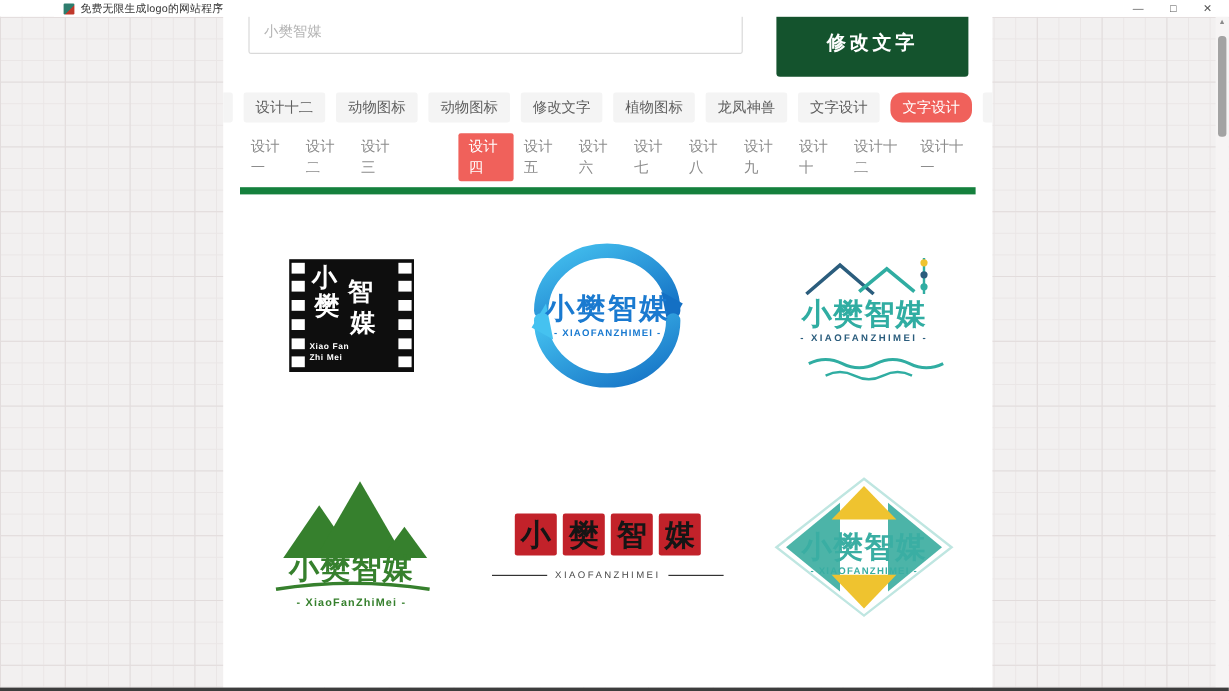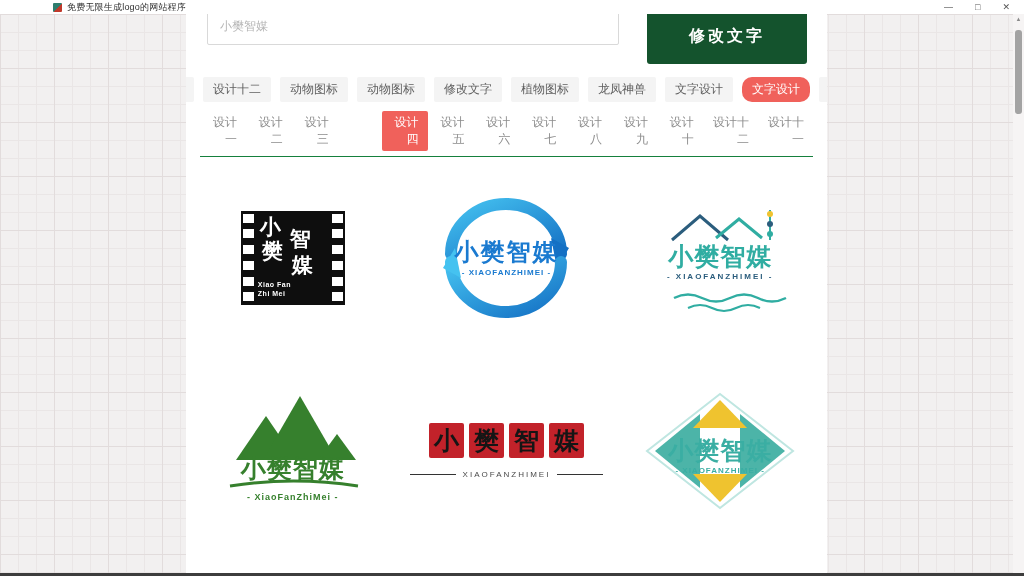--- a/index.html
+++ b/index.html
@@ -46,21 +46,21 @@
   .modify-btn { flex:1; height:56px; margin-top:1px; background:#14532d; border:none;
     border-radius:3px; color:#fff; font-size:16px; font-weight:bold; letter-spacing:3px;
     cursor:pointer; font-family:"Liberation Sans","DejaVu Sans",sans-serif;margin-left:20px; }
 
   .cat-tabs { display:flex; justify-content:center; gap:9px; margin-top:13px; }
   .cat-tab { background:#f4f4f4; color:#5f5f5f; font-size:12px; padding:4px 10px;
     border-radius:2px; cursor:pointer; white-space:nowrap; }
   .cat-tab.active { background:#f0615b; color:#fff;border-radius:10px; }
 
   .design-tabs { display:flex; justify-content:space-between; align-items:center;
-    margin:9px 14px 0 14px; padding-bottom:5px; border-bottom:1px solid #15803d;text-align:right; }
+    margin:9px 14px 0 14px; padding-bottom:5px; border-bottom:6px solid #15803d; }
   .design-tab { color:#8c8c8c; font-size:12px; padding:3px 9px; border-radius:2px; cursor:pointer; }
   .design-tab.active { background:#f0615b; color:#fff;margin-left:44px; }
 
   
   .logo-grid { display:grid; grid-template-columns:repeat(3,1fr); grid-auto-rows:193px; margin-top:4px; }
   .cell { display:flex; align-items:center; justify-content:center; position:relative; }
   .cell.partial { align-items:flex-start; }
 
   
   .film { width:104px; height:94px; background:#0e0e0e; display:flex; padding:3px 2px; }

